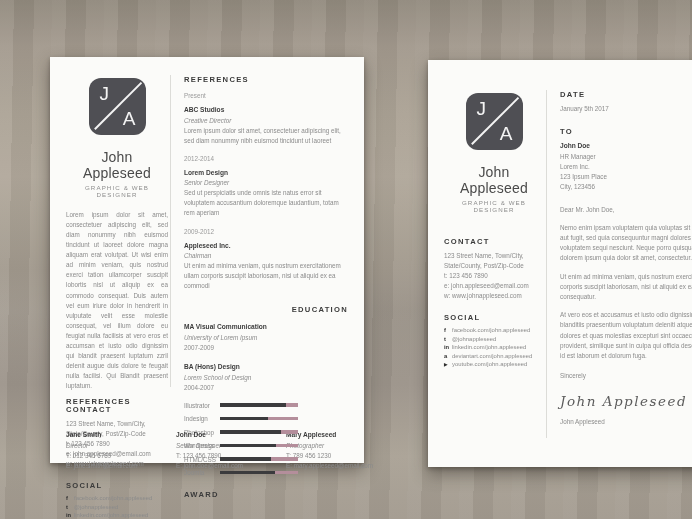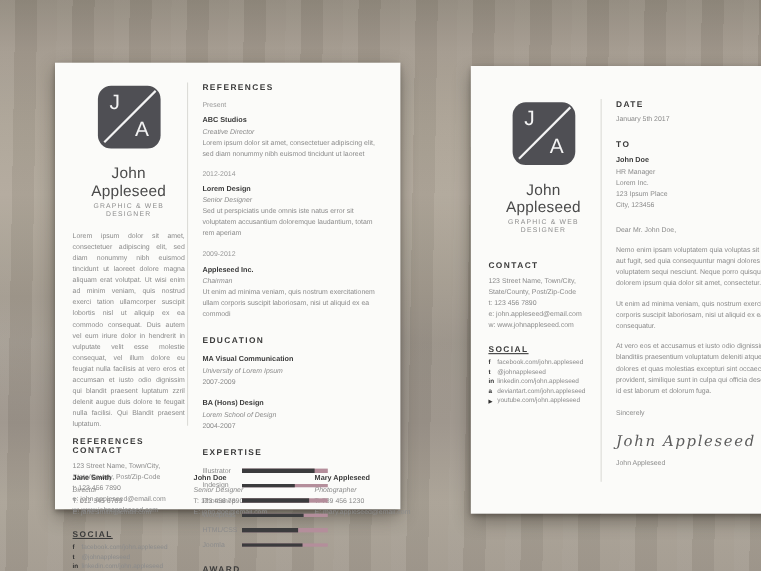--- a/index.html
+++ b/index.html
@@ -39,21 +39,21 @@
   .bio{ margin-top:12px; font-size:6.3px; line-height:1.62; color:#8b8b8b; text-align:justify; }
 
   .sec-h{ font-size:7.6px; font-weight:bold; letter-spacing:1.3px; color:#3b3b3b; }
   .small{ font-size:6.3px; color:#8b8b8b; line-height:1.6; }
   .bold-line{ font-size:6.6px; font-weight:bold; color:#3c3c3c; line-height:1.6; }
   .italic-line{ font-style:italic; }
 
   .contact-block{ margin-top:14px; }
   .contact-block .sec-h{ margin-bottom:5px; }
   .social-block{ margin-top:12px; }
-  .social-block .sec-h{ margin-bottom:5px;text-decoration:underline; }
+  .social-block .sec-h{ margin-bottom:5px; }
   .soc-row{ display:flex; align-items:center; margin-bottom:2.5px; }
   .soc-ic{ width:8px; flex:none; font-size:5.8px; font-weight:bold; color:#2f2f2f; text-align:left; }
   .soc-tx{ font-size:5.9px; color:#8b8b8b; }
 
   .xp-item{ margin-bottom:9px; }
   .xp-period{ font-size:6.3px; color:#9a9a9a; margin-bottom:6px; }
   .sec-gap{ margin-top:14px; }
 
   .skill-row{ display:flex; align-items:center; margin-bottom:6.5px; }
   .skill-label{ width:36px; flex:none; font-size:6.3px; color:#8b8b8b; }
@@ -145,35 +145,34 @@
           <div class="small">Sed ut perspiciatis unde omnis iste natus error sit voluptatem accusantium doloremque laudantium, totam rem aperiam</div>
         </div>
 
         <div class="xp-item">
           <div class="xp-period">2009-2012</div>
           <div class="bold-line">Appleseed Inc.</div>
           <div class="small italic-line">Chairman</div>
           <div class="small">Ut enim ad minima veniam, quis nostrum exercitationem ullam corporis suscipit laboriosam, nisi ut aliquid ex ea commodi</div>
         </div>
 
-        <div class="sec-h sec-gap" style="margin-bottom:8px;">EDUCATION</div>
+        <div class="sec-h sec-gap" style="margin-bottom:8px;text-align:right;">EDUCATION</div>
 
         <div class="xp-item">
           <div class="bold-line">MA Visual Communication</div>
           <div class="small italic-line">University of Lorem Ipsum</div>
           <div class="small">2007-2009</div>
         </div>
 
         <div class="xp-item">
           <div class="bold-line">BA (Hons) Design</div>
           <div class="small italic-line">Lorem School of Design</div>
           <div class="small">2004-2007</div>
         </div>
 
-        <div class="sec-h sec-gap" style="margin-bottom:9px;">EXPERTISE</div>
 
         <div class="skill-row">
           <span class="skill-label">Illustrator</span>
           <span class="skill-bar" style="background:#b48e9b;">
               <span class="skill-fill" style="background: rgb(59, 59, 61); width: 85%;"></span>
             </span>
         </div>
         <div class="skill-row">
           <span class="skill-label">Indesign</span>
           <span class="skill-bar" style="background:#b48e9b;">

